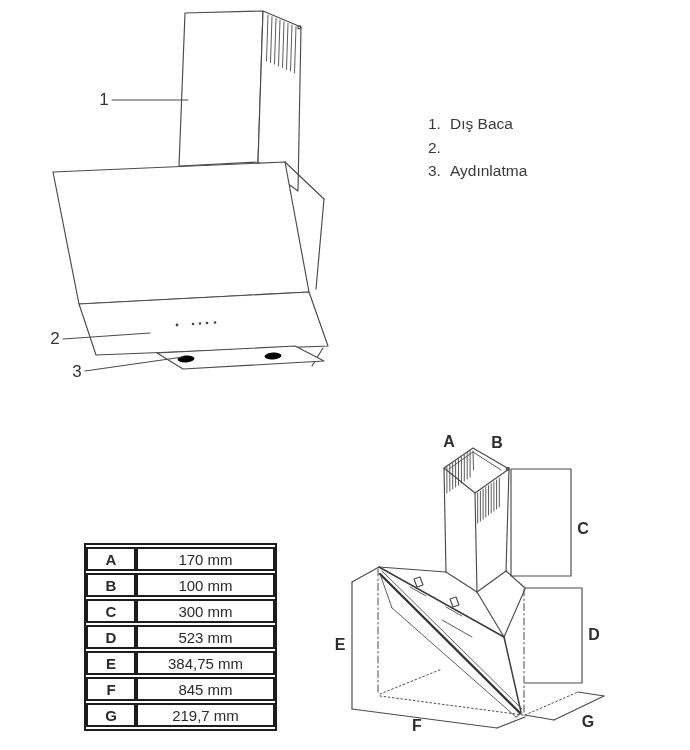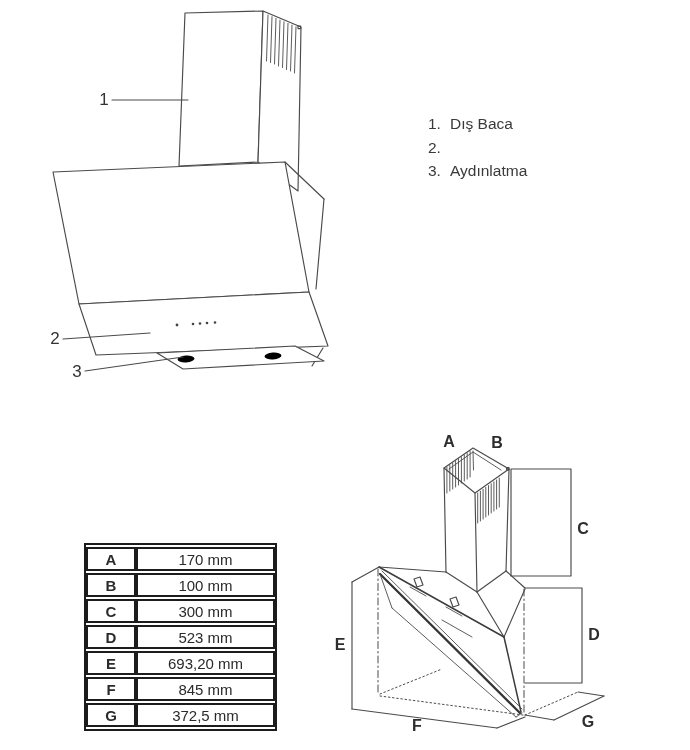--- a/index.html
+++ b/index.html
@@ -118,29 +118,29 @@
       <tr>
         <td class="k">C</td>
         <td class="v">300 mm</td>
       </tr>
       <tr>
         <td class="k">D</td>
         <td class="v">523 mm</td>
       </tr>
       <tr>
         <td class="k">E</td>
-        <td class="v">693,20 mm</td>
+        <td class="v">384,75 mm</td>
       </tr>
       <tr>
         <td class="k">F</td>
         <td class="v">845 mm</td>
       </tr>
       <tr>
         <td class="k">G</td>
-        <td class="v">372,5 mm</td>
+        <td class="v">219,7 mm</td>
       </tr>
     </tbody>
   </table>
 
   <svg class="dim-svg ln" width="290" height="320" viewBox="0 0 290 320">
 
     <g>
       <polygon class="fillw" points="143,23 114,43 145,68 179,44"></polygon>
       <polyline class="thin" points="119,44 143,27 171,45"></polyline>
       <line class="thin" x1="143" y1="26" x2="143.5" y2="45"></line>

